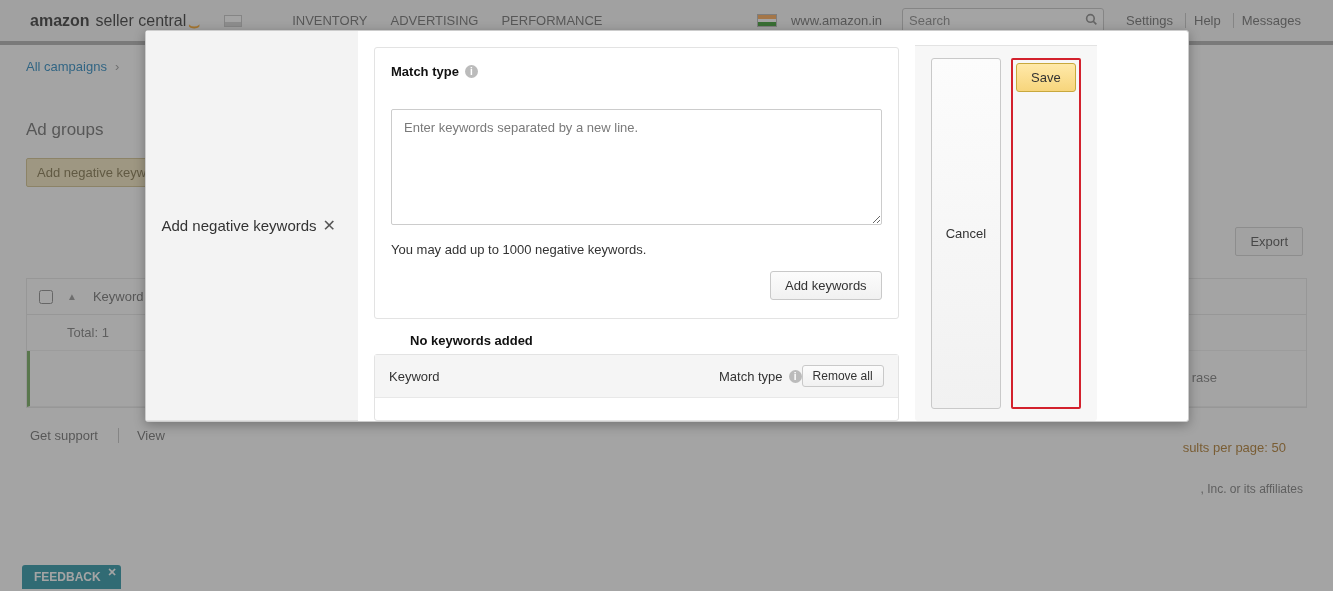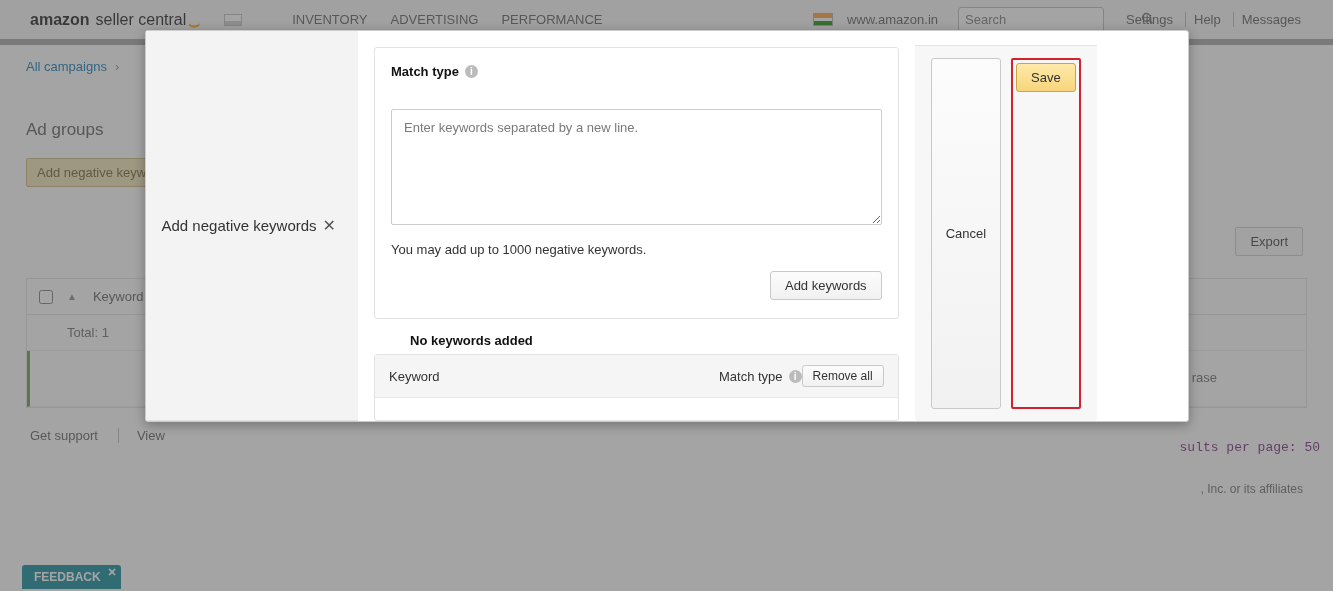--- a/index.html
+++ b/index.html
@@ -11,35 +11,35 @@
     width: 1333px;
     height: 591px;
     overflow: hidden;
     position: relative;
   }
 
   
   .bg-header {
     height: 45px;
     background: #f8f8f8;
-    border-bottom: 6px solid #a3a3a3;
+    border-bottom: 4px solid #a3a3a3;
     display: flex;
     align-items: center;
     padding: 16px 30px;
     gap: 20px;
   }
   .bg-logo { font-weight: bold; font-size: 16px; color: #111; display: flex; align-items: center; gap: 2px; }
   .bg-logo .swish { color: #ff9900; font-size: 18px; line-height: 8px; position: relative; top: 4px; }
   .bg-flag { width: 18px; height: 12px; background: linear-gradient(#fff 0 60%, #ccc 60% 100%); border: 1px solid #bbb; margin-left: 4px; }
   .bg-nav { display: flex; gap: 23px; color: #555; margin-left: 30px; }
   .bg-spacer { flex: 1; }
   .bg-locale { display: flex; align-items: center; gap: 14px; color: #555; }
   .bg-search-box {
     display: flex; align-items: center; background: #fff; border: 1px solid #bbb;
-    border-radius: 3px; padding: 0 6px; width: 146px; height: 26px;
+    border-radius: 3px; padding: 0 6px; width: 202px; height: 26px;
   }
   .bg-search-box input { border: none; outline: none; flex: 1; font-size: 13px; color: #555; background: transparent; }
   .bg-search-box .icon { color: #888; }
   .bg-links { display: flex; gap: 10px; color: #555; }
   .bg-links span { padding: 0 2px; }
   .bg-links span + span { border-left: 1px solid #bbb; padding-left: 8px; }
 
   .bg-crumb { padding: 14px 26px 6px; color: #0073b6; font-size: 13px; display: flex; align-items: center; gap: 8px; }
   .bg-crumb .chev { color: #888; }
 
@@ -59,21 +59,21 @@
   .bg-table { margin: 22px 26px 0; border: 1px solid #e3e3e3; }
   .bg-table-head {
     display: flex; align-items: center; gap: 14px; padding: 10px 12px; border-bottom: 1px solid #e3e3e3;
     color: #555; background: #fff;
   }
   .bg-table-head input[type=checkbox] { width: 14px; height: 14px; }
   .bg-sort-arrow { color: #888; font-size: 10px; margin-right: 2px; }
   .bg-table-row { padding: 10px 40px; color: #666; border-bottom: 1px solid #eee; }
   .bg-table-row.blank { height: 56px; border-left: 3px solid #5a9c3e; }
 
-  .bg-right-tail { position: absolute; right: 13px; top: 440px; color: #701a75; font-size: 13px; font-family: Liberation Mono, monospace; }
+  .bg-right-tail { position: absolute; right: 47px; top: 440px; color: #a16207; font-size: 13px; }
 
   .bg-footer { display: flex; gap: 20px; padding: 20px 30px; color: #555; }
   .bg-footer .sep { border-left: 1px solid #bbb; padding-left: 18px; }
   .bg-copy { position: absolute; right: 30px; top: 482px; color: #666; font-size: 12px; }
 
   .feedback-btn {
     position: absolute; left: 22px; bottom: 2px;
     background: #008296; color: #fff; font-weight: bold;
     padding: 5px 20px 5px 12px; border-radius: 3px 3px 0 0; font-size: 12px;
   }

